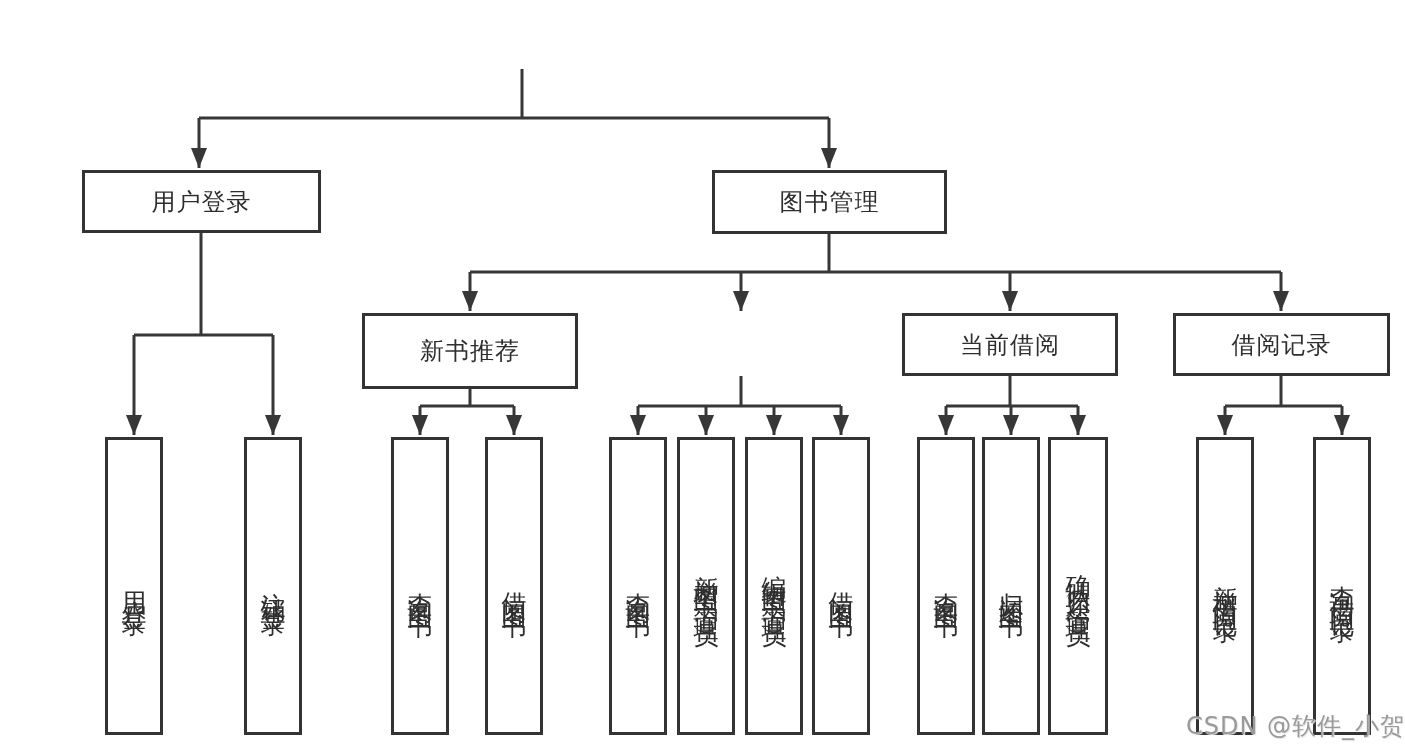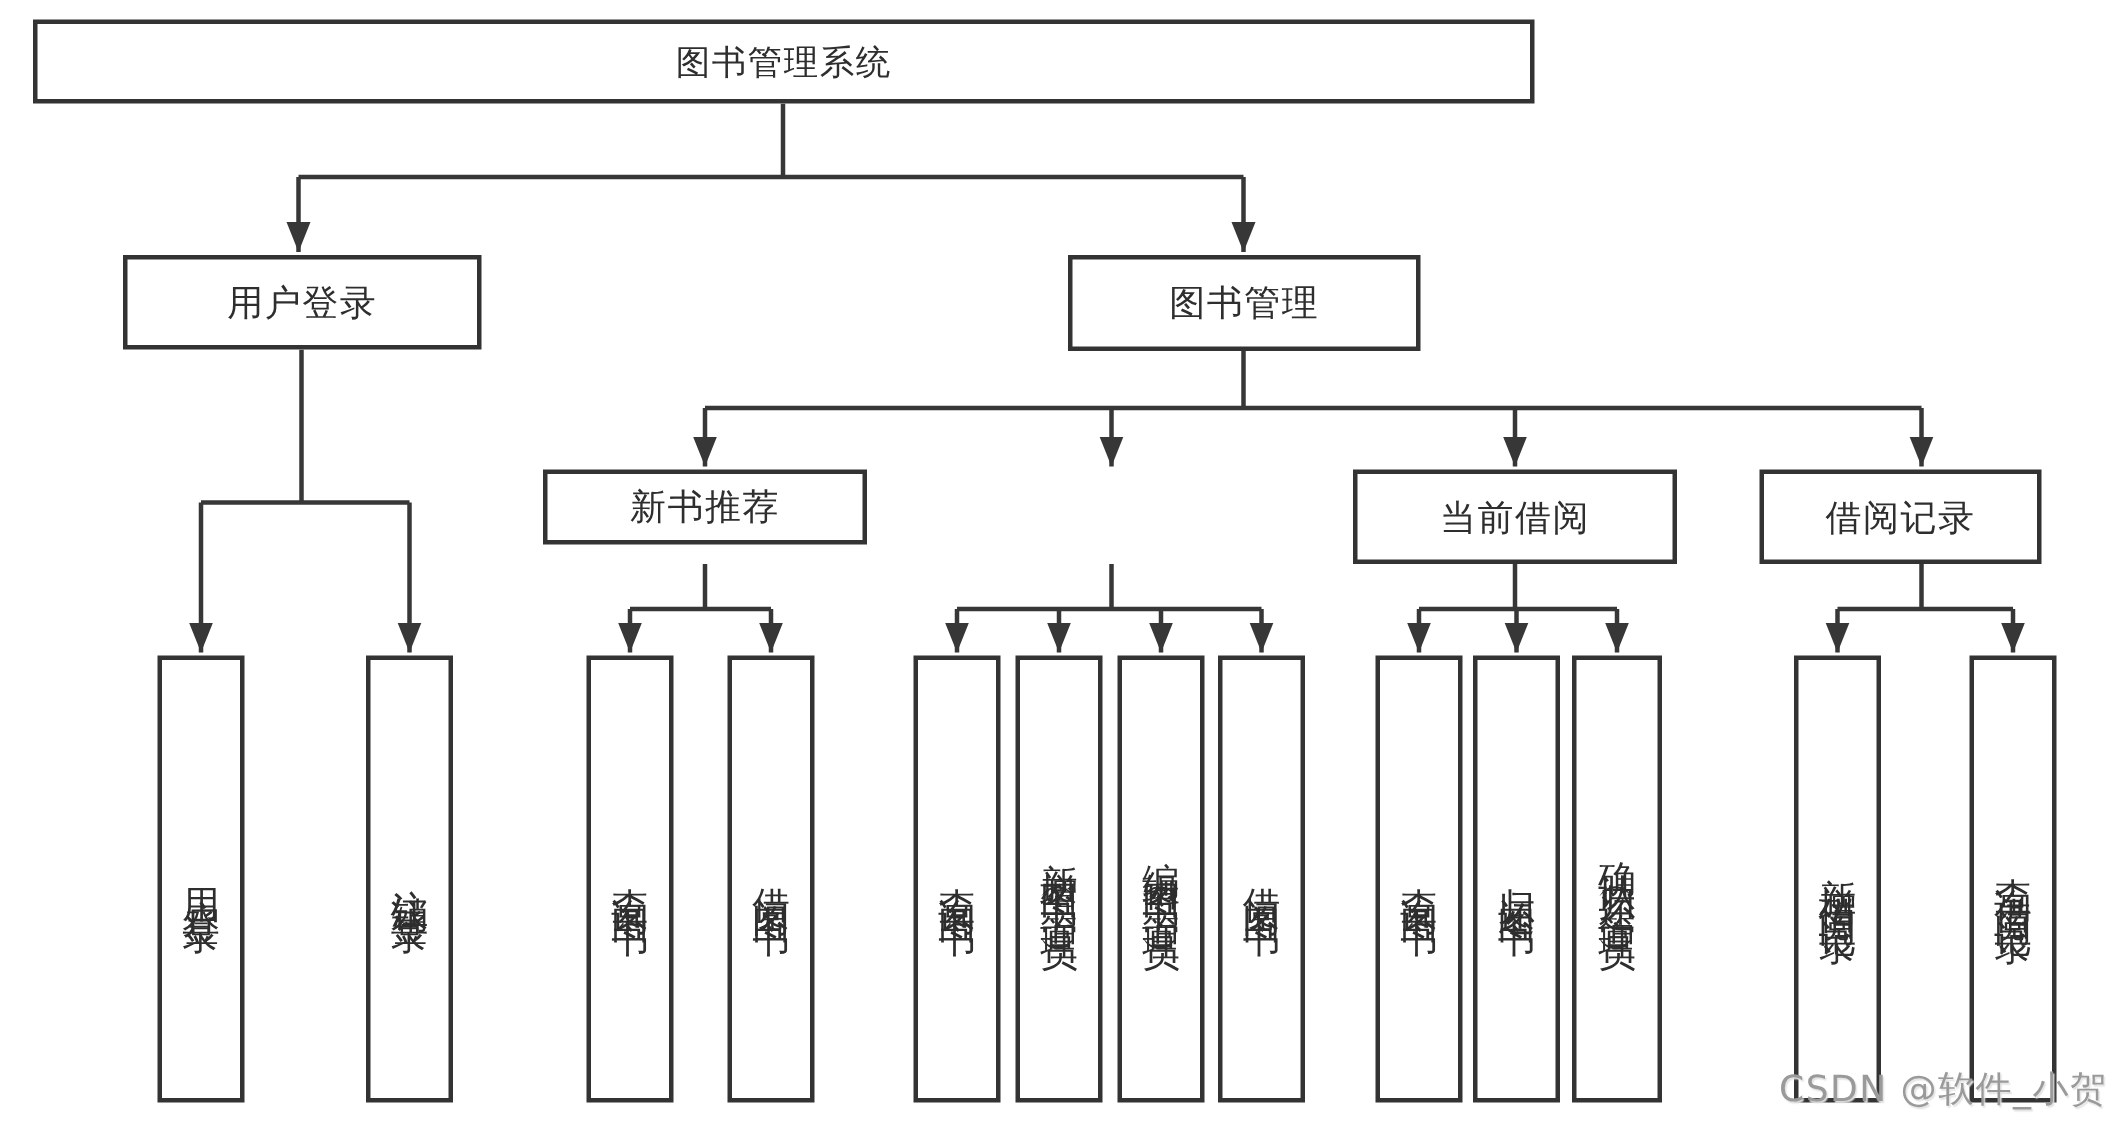--- a/index.html
+++ b/index.html
@@ -110,28 +110,27 @@
       <path d="M1011 406 V435" marker-end="url(#arrow)"></path>
       <path d="M1078 406 V435" marker-end="url(#arrow)"></path>
 
       <path d="M1281 376 V406"></path>
       <path d="M1225 406 H1342"></path>
       <path d="M1225 406 V435" marker-end="url(#arrow)"></path>
       <path d="M1342 406 V435" marker-end="url(#arrow)"></path>
     </g>
   </svg>
 
-  <div class="node h-node root-node">图书管理系统</div>
 
   <div class="node h-node" style="left:82px; top:170px; width:239px; height:63px;">用户登录</div>
   <div class="node h-node" style="left:712px; top:170px; width:235px; height:64px;">图书管理</div>
 
-  <div class="node h-node" style="left:362px; top:313px; width:216px; height:50px;">新书推荐</div>
+  <div class="node h-node" style="left:362px; top:313px; width:216px; height:76px;">新书推荐</div>
   <div class="node h-node" style="left:902px; top:313px; width:216px; height:63px;text-align:right;">当前借阅</div>
-  <div class="node h-node" style="left:1173px; top:313px; width:188px; height:63px;">借阅记录</div>
+  <div class="node h-node" style="left:1173px; top:313px; width:217px; height:63px;">借阅记录</div>
 
   <div class="node leaf-node" style="left:105px;">用户登录</div>
   <div class="node leaf-node" style="left:244px;">注销登录</div>
 
   <div class="node leaf-node" style="left:391px;">查询图书</div>
   <div class="node leaf-node" style="left:485px;">借阅图书</div>
 
   <div class="node leaf-node" style="left:609px;">查询图书</div>
   <div class="node leaf-node" style="left:677px;">新增图书（管理员）</div>
   <div class="node leaf-node" style="left:745px;">编辑图书（管理员）</div>

